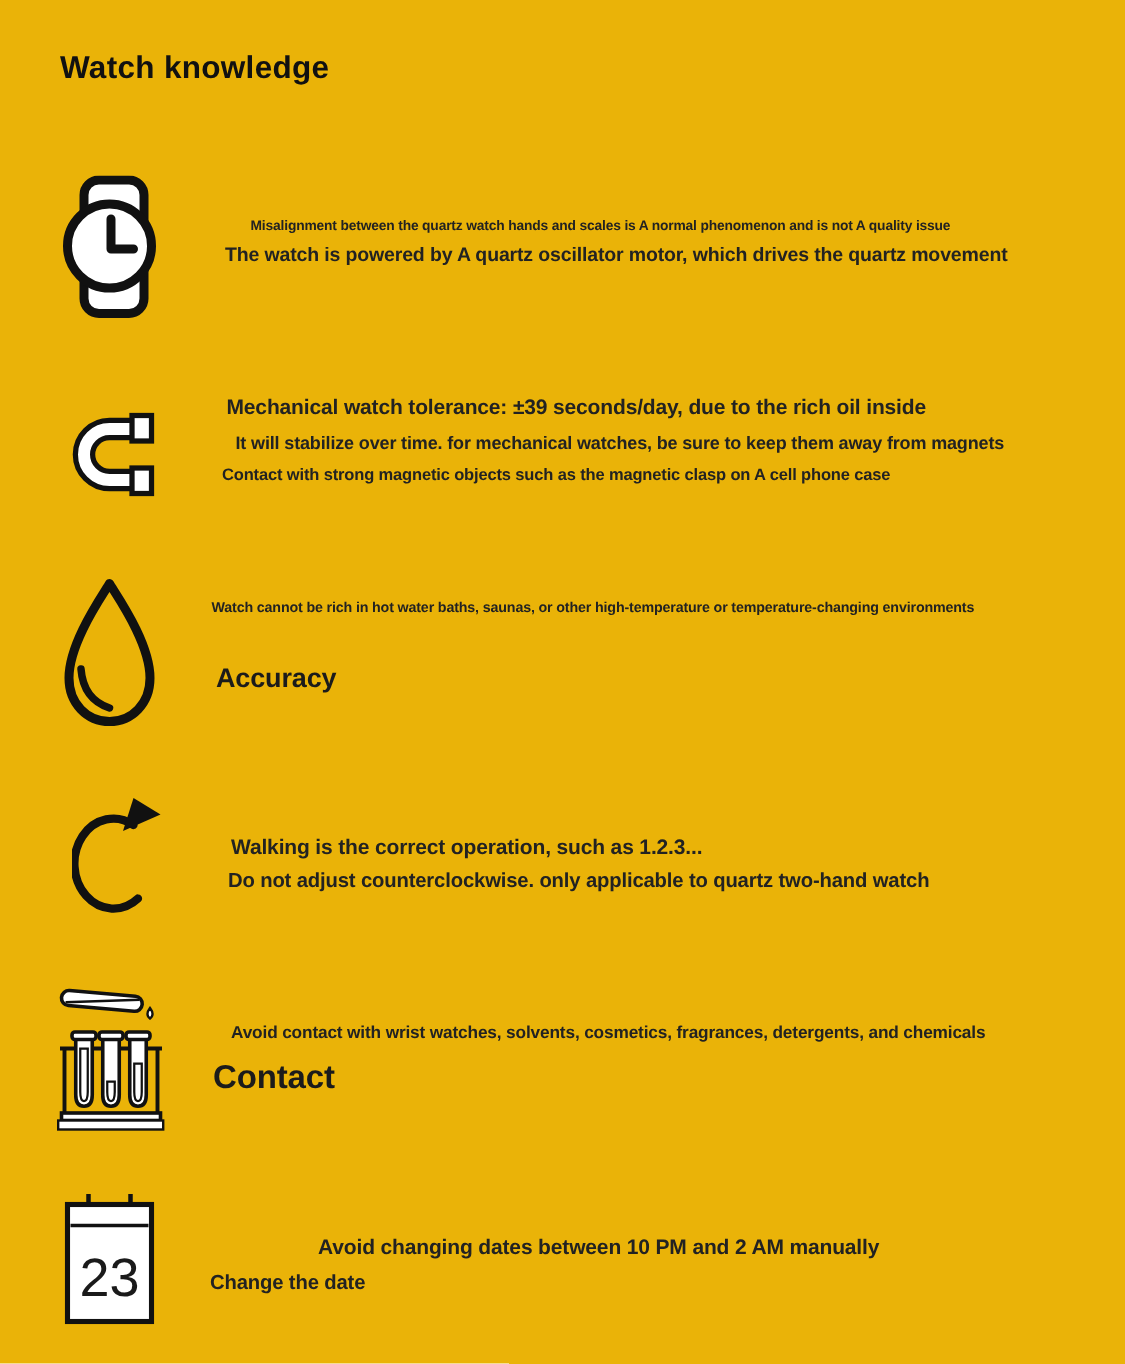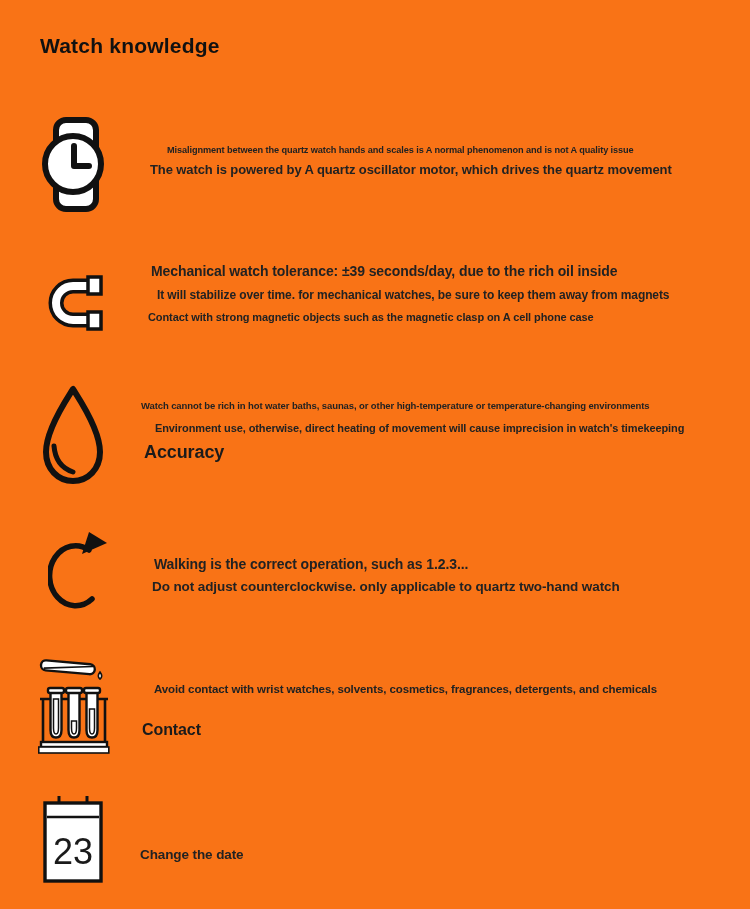--- a/index.html
+++ b/index.html
@@ -1,19 +1,19 @@
 <!DOCTYPE html>
 <html><head>
 <meta charset="utf-8">
 <style>
   html,body{margin:0;padding:0;background:#fff;}
   .canvas{
     position:relative;
     width:750px;height:909px;
-    background:#f97316;
+    background:#eab308;
     font-family:"Liberation Sans",sans-serif;
     color:#1f1f1f;
     overflow:hidden;
     text-decoration:underline;
   }
   .page-title{
     position:absolute;left:40px;top:34px;
     font-size:21px;font-weight:bold;color:#111;
     letter-spacing:0.2px;white-space:nowrap;
   }
@@ -34,21 +34,21 @@
   .s2l1{left:151px;top:263px;font-size:14px;}
   .s2l2{left:157px;top:288px;font-size:12px;text-align:right;}
   .s2l3{left:148px;top:311px;font-size:11px;}
   .s3l1{left:141px;top:400px;font-size:9.5px;}
   .s3l2{left:155px;top:422px;font-size:11px;}
   .s3l3{left:144px;top:442px;font-size:18px;color:#1b1b1b;}
   .s4l1{left:192px;top:532px;font-size:14px;}
   .s4l2{left:154px;top:556px;font-size:14px;}
   .s4l3{left:152px;top:579px;font-size:13.5px;text-align:center;}
   .s5l1{left:154px;top:683px;font-size:11.5px;}
-  .s5l2{left:142px;top:705px;font-size:16px;color:#1b1b1b;margin-top:16px;}
+  .s5l2{left:142px;top:705px;font-size:22px;color:#1b1b1b;}
   .s6l1{left:212px;top:823px;font-size:14px;}
   .s6l2{left:140px;top:847px;font-size:13.5px;}
 </style>
 </head>
 <body>
 
 <div class="canvas">
 
   <div class="page-title">Watch knowledge</div>
 
@@ -74,21 +74,20 @@
   <div class="line s2l2">It will stabilize over time. for mechanical watches, be sure to keep them away from magnets</div>
   <div class="line s2l3">Contact with strong magnetic objects such as the magnetic clasp on A cell phone case</div>
 
   <div class="icon ic-drop">
     <svg width="62" height="102" viewBox="0 0 62 102">
       <path d="M31 5 C27 12 4 44 4 68 C4 85 16 97 31 97 C46 97 58 85 58 68 C58 44 35 12 31 5 Z" fill="none" stroke="#111" stroke-width="6" stroke-linejoin="round"></path>
       <path d="M12 62 C13 75 19 84 31 88" fill="none" stroke="#111" stroke-width="5" stroke-linecap="round"></path>
     </svg>
   </div>
   <div class="line s3l1">Watch cannot be rich in hot water baths, saunas, or other high-temperature or temperature-changing environments</div>
-  <div class="line s3l2">Environment use, otherwise, direct heating of movement will cause imprecision in watch's timekeeping</div>
   <div class="line s3l3">Accuracy</div>
 
   <div class="icon ic-rotate">
     <svg width="62" height="87" viewBox="0 0 62 87">
       <path d="M41 19 A26 30 0 1 0 44 68" fill="none" stroke="#111" stroke-width="5.5" stroke-linecap="round"></path>
       <polygon points="34,23 59,12 41,1" fill="#111"></polygon>
     </svg>
   </div>
   <div class="line s4l2">Walking is the correct operation, such as 1.2.3...</div>
   <div class="line s4l3">Do not adjust counterclockwise. only applicable to quartz two-hand watch</div>
@@ -121,15 +120,16 @@
 
   <div class="icon ic-calendar">
     <svg width="62" height="90" viewBox="0 0 62 90">
       <line x1="17" y1="2" x2="17" y2="15" stroke="#111" stroke-width="3"></line>
       <line x1="45" y1="2" x2="45" y2="15" stroke="#111" stroke-width="3"></line>
       <rect x="3" y="9" width="56" height="78" fill="#fff" stroke="#111" stroke-width="3.4"></rect>
       <line x1="5" y1="23" x2="57" y2="23" stroke="#111" stroke-width="2.4"></line>
       <text x="31" y="70" text-anchor="middle" font-family="Liberation Sans, sans-serif" font-size="36" fill="#1a1a1a">23</text>
     </svg>
   </div>
+  <div class="line s6l1">Avoid changing dates between 10 PM and 2 AM manually</div>
   <div class="line s6l2">Change the date</div>
 
 </div>
 
 </body></html>

